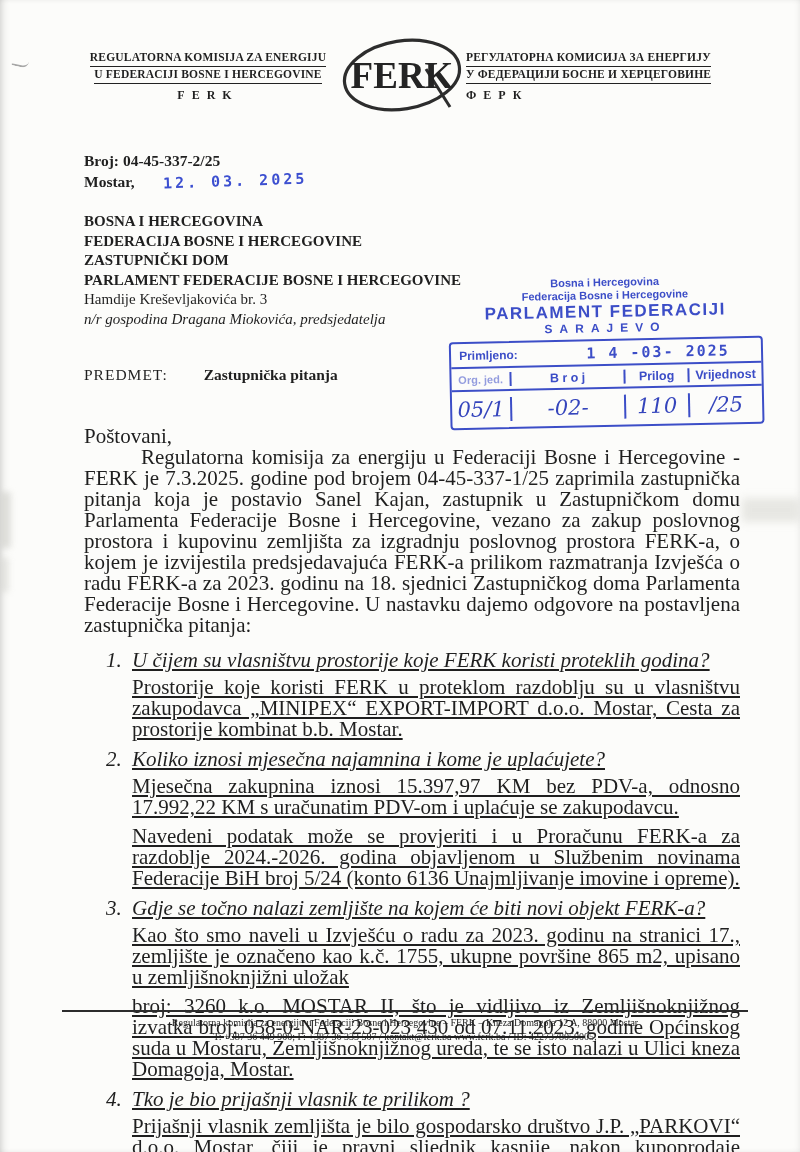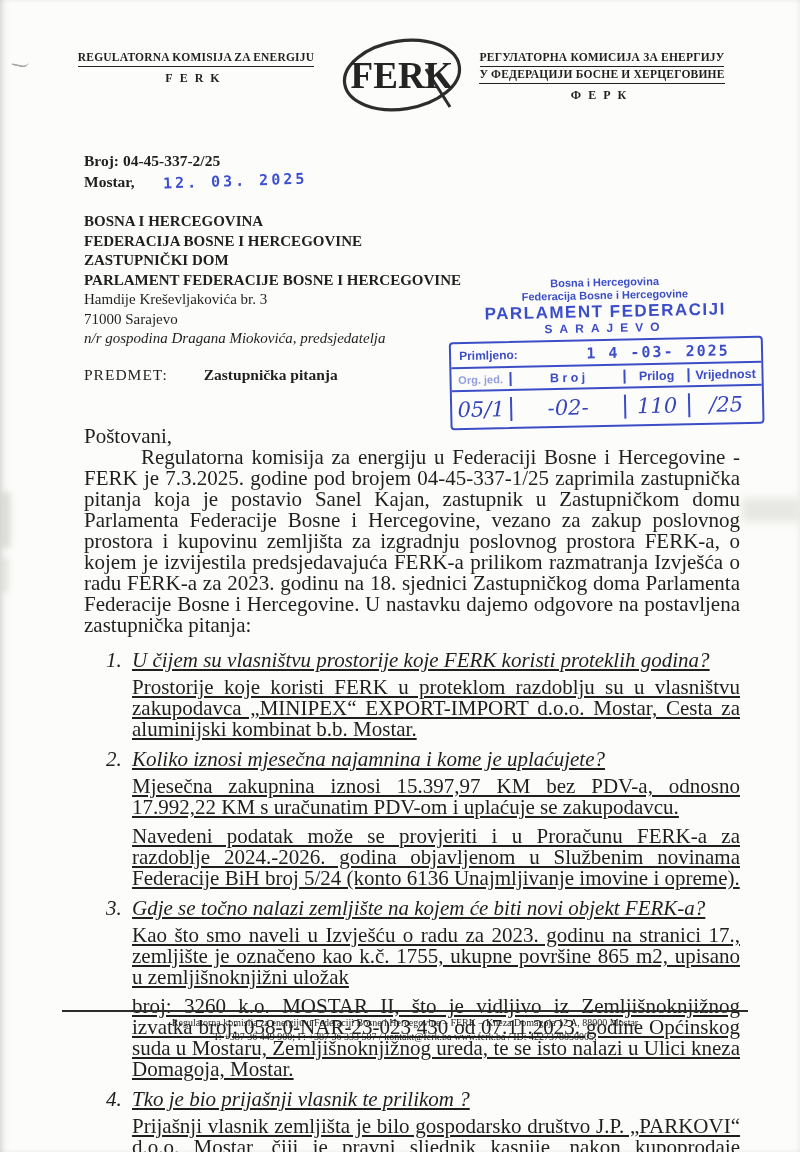--- a/index.html
+++ b/index.html
@@ -4,23 +4,23 @@
 <style>
   html,body{margin:0;padding:0;background:#e6e6e3;}
   .page{
     position:relative;width:800px;height:1152px;margin:0 auto;
     background:#fcfcfa;color:#1f1f1f;
     font-family:"Liberation Serif",serif;
     overflow:hidden;
     box-shadow:inset 6px 0 10px -6px rgba(0,0,0,.25), inset -3px 0 8px -5px rgba(0,0,0,.15);
   }
   
-  .header-left{position:absolute;top:50px;left:68px;width:256px;text-align:center;
+  .header-left{position:absolute;top:50px;left:80px;width:256px;text-align:center;
     font-weight:bold;font-size:11.5px;line-height:15px;letter-spacing:.2px;}
-  .header-right{position:absolute;top:50px;left:466px;width:272px;text-align:center;
+  .header-right{position:absolute;top:50px;left:466px;width:272px;
     font-weight:bold;font-size:11.5px;line-height:15px;letter-spacing:.2px;}
   .u{display:inline-block;border-bottom:1.5px solid #222;padding-bottom:1px;}
   .acronym{margin-top:4px;font-size:12px;letter-spacing:7px;}
   .logo{position:absolute;top:33px;left:338px;width:128px;height:84px;}
   
   .ref{position:absolute;top:150px;left:84px;font-weight:bold;font-size:15.5px;line-height:21px;}
   .date-stamp{display:inline-block;margin-left:24px;color:#3c4fd0;
     font-family:"DejaVu Sans Mono",monospace;font-weight:bold;font-size:15px;
     letter-spacing:3px;transform:rotate(-2deg) translateY(-1px);}
   
@@ -76,20 +76,21 @@
 
 <div class="page">
 
   <div class="pen-mark"></div>
   <div class="smudge1"></div>
   <div class="smudge2"></div>
   <div class="smudge3"></div>
 
   <div class="header-left">
     <span class="u">REGULATORNA KOMISIJA ZA ENERGIJU</span><br>
+    <span class="u">U FEDERACIJI BOSNE I HERCEGOVINE</span>
     <div class="acronym">FERK</div>
   </div>
 
   <svg class="logo" viewBox="0 0 128 84">
     <ellipse cx="64" cy="42" rx="58" ry="34" fill="none" stroke="#2d2d2d" stroke-width="3.2" transform="rotate(-9 64 42)"></ellipse>
     <line x1="88" y1="36" x2="112" y2="74" stroke="#2d2d2d" stroke-width="3"></line>
     <text x="64" y="55" text-anchor="middle" font-family="Liberation Serif, serif" font-size="37" font-weight="bold" fill="#242424">FERK</text>
   </svg>
 
   <div class="header-right">
@@ -105,21 +106,20 @@
       <span class="date-stamp">12. 03. 2025</span>
     </div>
   </div>
 
   <div class="recipient">
     <div class="b">BOSNA I HERCEGOVINA</div>
     <div class="b">FEDERACIJA BOSNE I HERCEGOVINE</div>
     <div class="b">ZASTUPNIČKI DOM</div>
     <div class="b">PARLAMENT FEDERACIJE BOSNE I HERCEGOVINE</div>
     <div>Hamdije Kreševljakovića br. 3</div>
-    <div>71000 Sarajevo</div>
     <div class="attention">n/r gospodina Dragana Miokovića, predsjedatelja</div>
   </div>
 
   <div class="stamp">
     <div class="stamp-org">Bosna i Hercegovina</div>
     <div class="stamp-org">Federacija Bosne i Hercegovine</div>
     <div class="stamp-title">PARLAMENT FEDERACIJI</div>
     <div class="stamp-city">SARAJEVO</div>
     <div class="stamp-table">
       <div class="st-row st-row1">
@@ -147,21 +147,21 @@
   </div>
 
   <div class="letter-body">
     <div class="salutation">Poštovani,</div>
     <div class="intro">Regulatorna komisija za energiju u Federaciji Bosne i Hercegovine - FERK je 7.3.2025. godine pod brojem 04-45-337-1/25 zaprimila zastupnička pitanja koja je postavio Sanel Kajan, zastupnik u Zastupničkom domu Parlamenta Federacije Bosne i Hercegovine, vezano za zakup poslovnog prostora i kupovinu zemljišta za izgradnju poslovnog prostora FERK-a, o kojem je izvijestila predsjedavajuća FERK-a prilikom razmatranja Izvješća o radu FERK-a za 2023. godinu na 18. sjednici Zastupničkog doma Parlamenta Federacije Bosne i Hercegovine. U nastavku dajemo odgovore na postavljena zastupnička pitanja:</div>
 
     <div class="item">
       <span class="num">1.</span>
       <div class="content">
         <div class="question">U čijem su vlasništvu prostorije koje FERK koristi proteklih godina?</div>
-        <div class="answer">Prostorije koje koristi FERK u proteklom razdoblju su u vlasništvu zakupodavca „MINIPEX“ EXPORT-IMPORT d.o.o. Mostar, Cesta za aluminijski kombinat b.b. Mostar.</div>
+        <div class="answer">Prostorije koje koristi FERK u proteklom razdoblju su u vlasništvu zakupodavca „MINIPEX“ EXPORT-IMPORT d.o.o. Mostar, Cesta za prostorije kombinat b.b. Mostar.</div>
       </div>
     </div>
 
     <div class="item">
       <span class="num">2.</span>
       <div class="content">
         <div class="question">Koliko iznosi mjesečna najamnina i kome je uplaćujete?</div>
         <div class="answer">Mjesečna zakupnina iznosi 15.397,97 KM bez PDV-a, odnosno 17.992,22 KM s uračunatim PDV-om i uplaćuje se zakupodavcu.</div>
         <div class="answer">Navedeni podatak može se provjeriti i u Proračunu FERK-a za razdoblje 2024.-2026. godina objavljenom u Službenim novinama Federacije BiH broj 5/24 (konto 6136 Unajmljivanje imovine i opreme).</div>
       </div>

